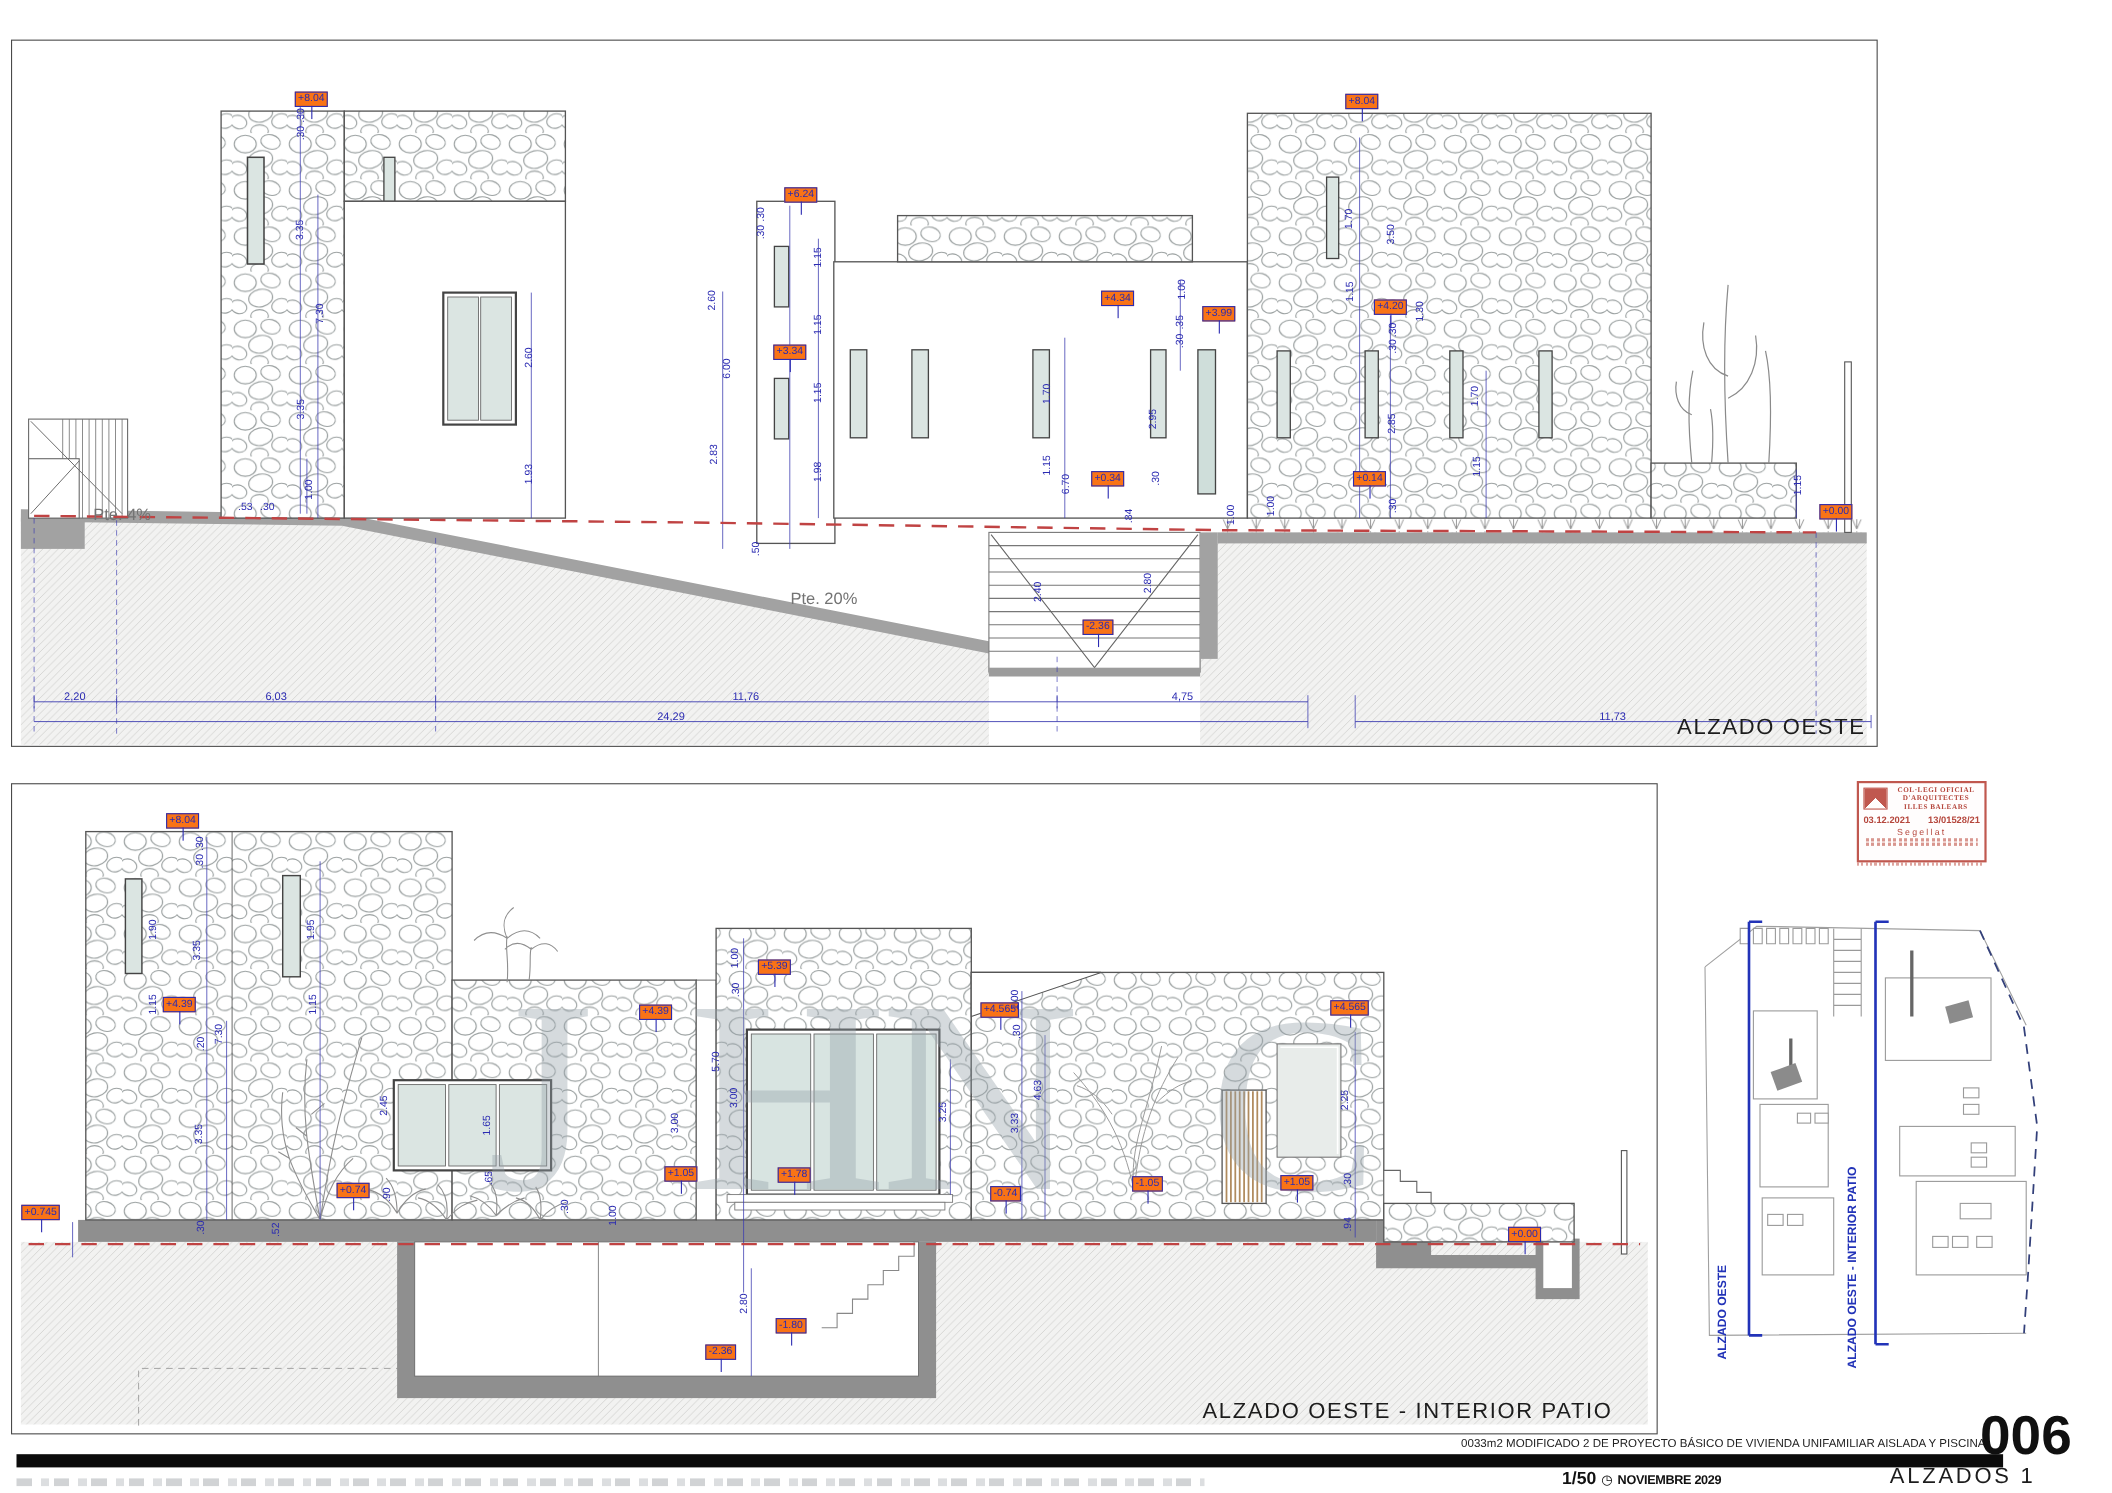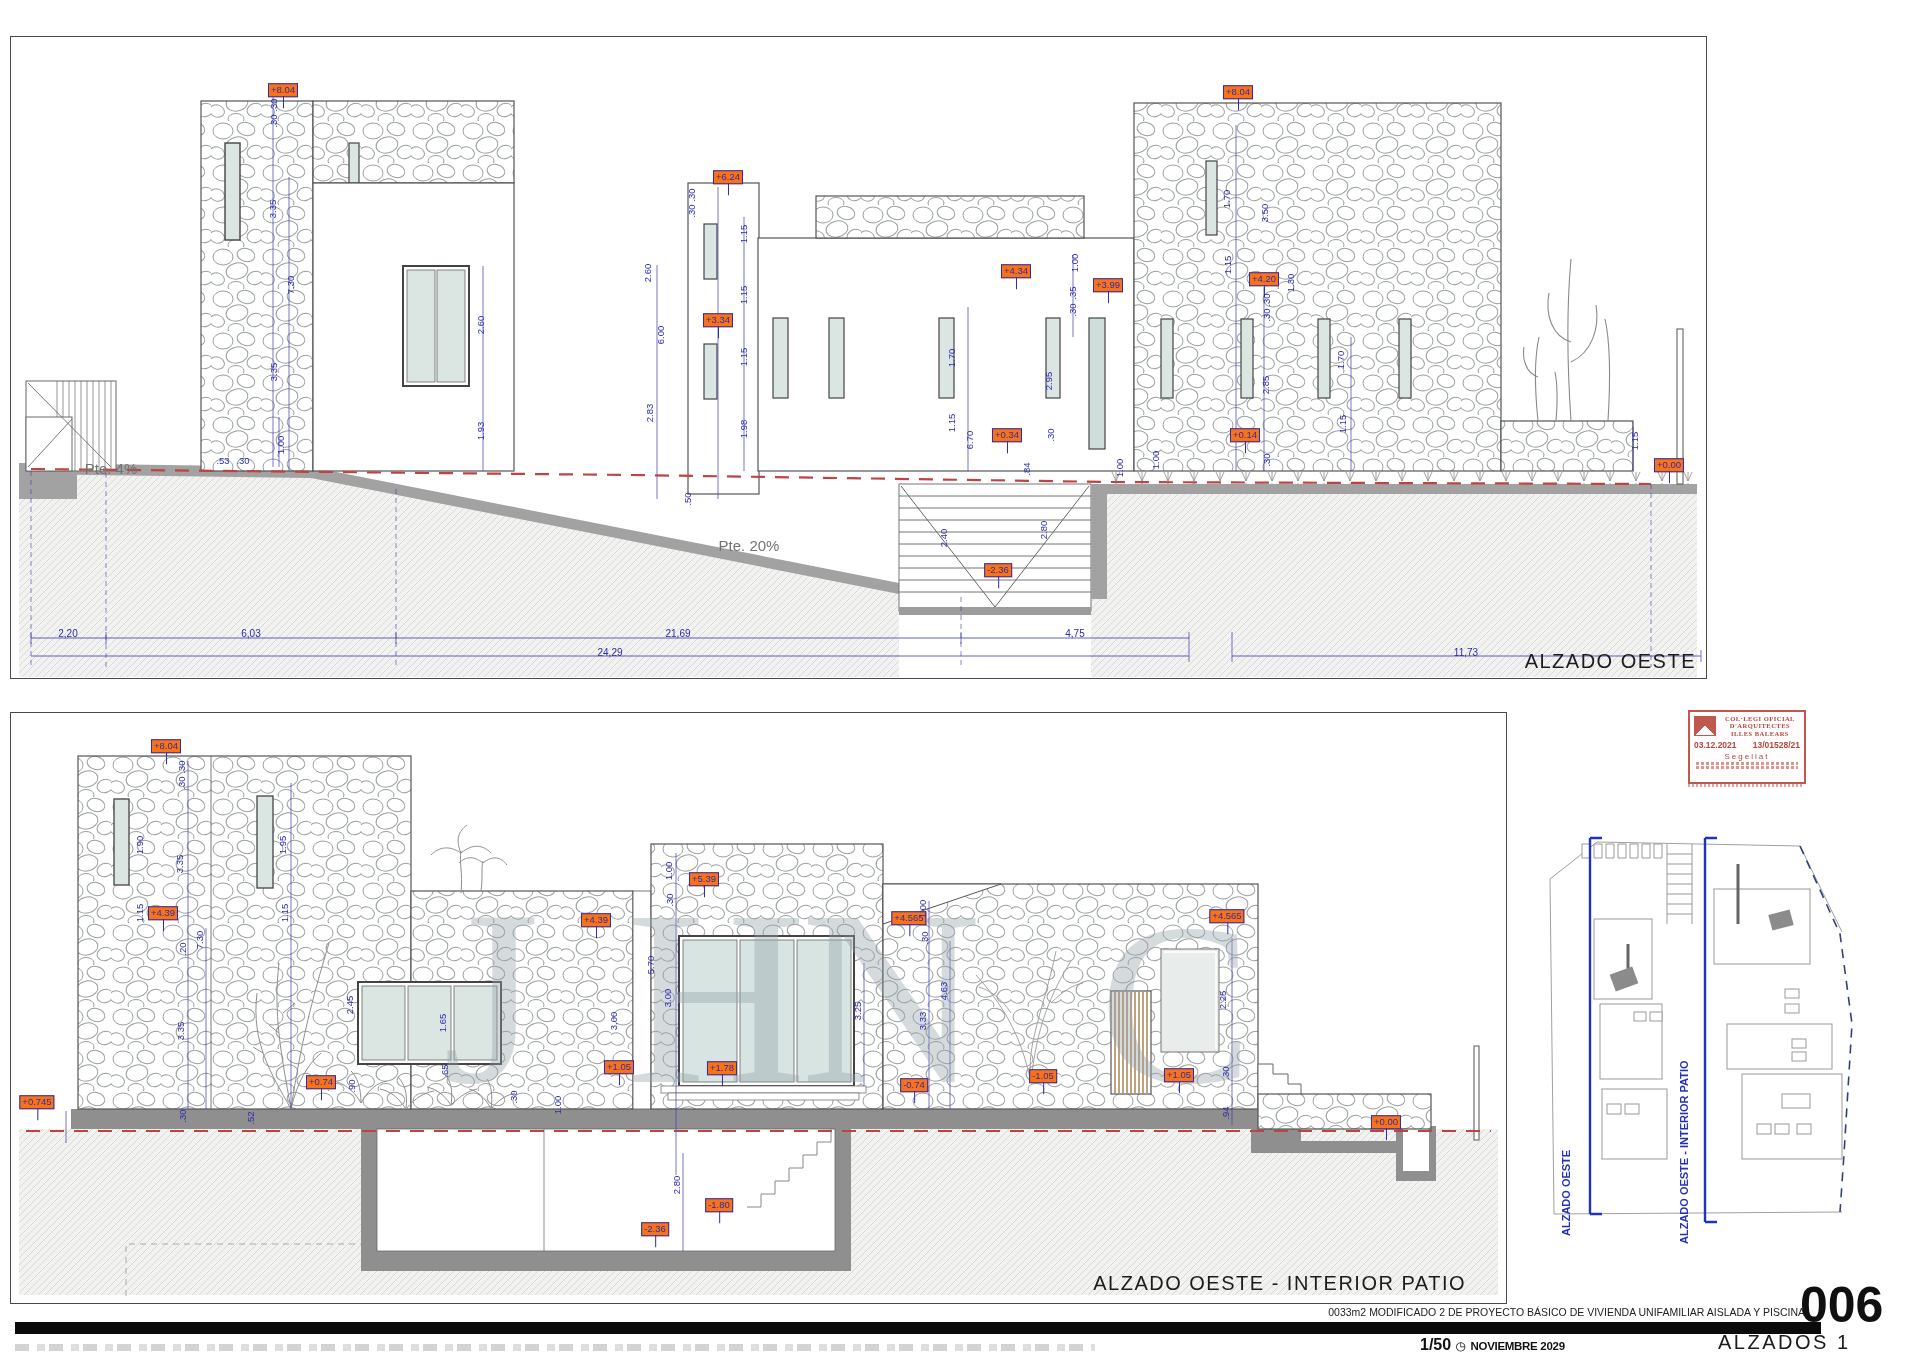--- a/index.html
+++ b/index.html
@@ -218,21 +218,21 @@
         <span class="dim v" style="left: 1330px; top: 323px;">1.70</span>
         <span class="dim v" style="left: 1332px; top: 387px;">1.15</span>
         <span class="dim v" style="left: 1256px; top: 423px;">.30</span>
         <span class="dim v" style="left: 1145px; top: 423px;">1.00</span>
         <span class="dim v" style="left: 1064px; top: 226px;">1.00</span>
         <span class="dim v" style="left: 1062px; top: 256px;">.35</span>
         <span class="dim v" style="left: 1062px; top: 273px;">.30</span>
         <span class="dim v" style="left: 1624px; top: 404px;">1.15</span>
         <span class="chain" style="left: 57px; top: 597px;">2,20</span>
         <span class="chain" style="left: 240px; top: 597px;">6,03</span>
-        <span class="chain" style="left: 667px; top: 597px;">21,69</span>
+        <span class="chain" style="left: 667px; top: 597px;">11,76</span>
         <span class="chain" style="left: 1064px; top: 597px;">4,75</span>
         <span class="chain" style="left: 599px; top: 616px;">24,29</span>
         <span class="chain" style="left: 1200px; top: 668px; margin-top: 21px;">0,90</span>
         <span class="chain" style="left: 1455px; top: 616px;">11,73</span>
       </div>
   </div>
 
   <div class="panel" id="panel-bottom" style="left:10px;top:712px;width:1495px;height:590px">
     <svg width="1495" height="590" viewBox="0 0 1495 590">
 

